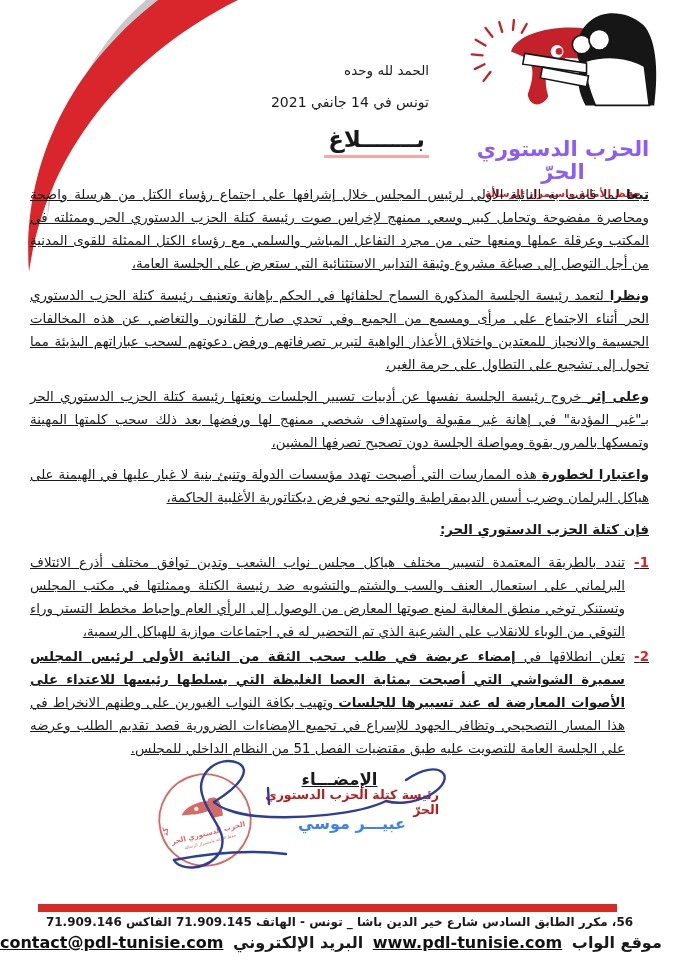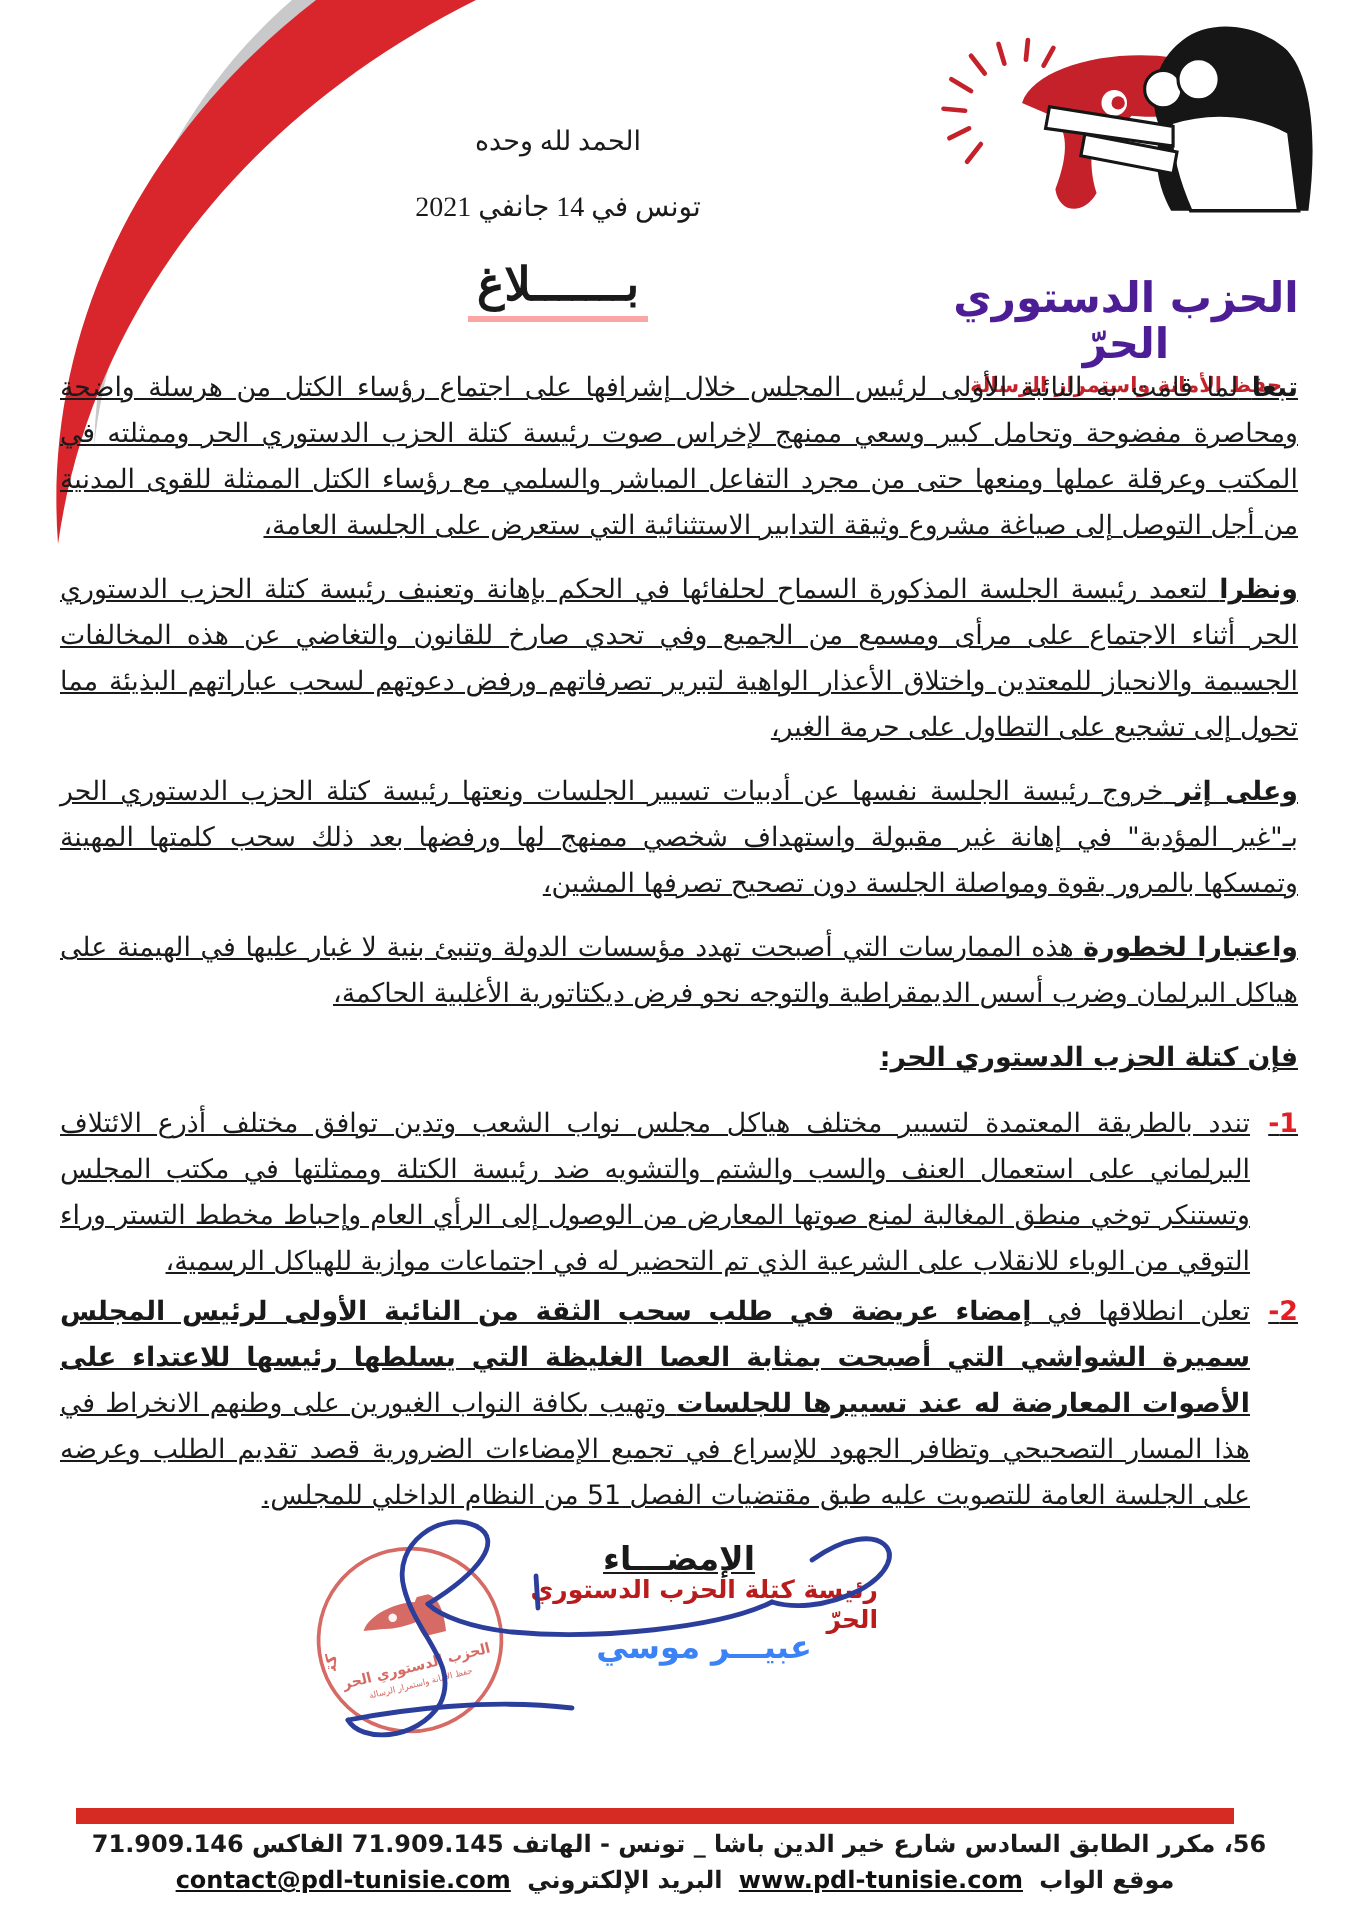--- a/index.html
+++ b/index.html
@@ -8,24 +8,24 @@
   .page {
     position:relative; width:679px; height:960px; margin:0 auto;
     background:#ffffff; overflow:hidden; direction:rtl;
     color:#1a1a1a;
   }
   
   .ribbon { position:absolute; top:0; left:0; width:260px; height:290px; pointer-events:none; }
   
   .logo-block { position:absolute; top:10px; right:6px; width:220px; text-align:center; }
   .logo-emblem { width:206px; height:128px; display:block; margin:0 auto; }
-  .logo-name { font-size:21px; font-weight:bold; color:#4c1d95; letter-spacing:0; line-height:1.1; }
+  .logo-name { font-size:21px; font-weight:bold; color:#8b5cf6; letter-spacing:0; line-height:1.1; }
   .logo-tagline { font-size:10.5px; font-weight:bold; color:#c5212a; margin-top:3px; }
   
-  .head-center { position:absolute; top:62px; right:250px; width:300px; text-align:center;font-family:Liberation Serif, serif; }
+  .head-center { position:absolute; top:62px; right:250px; width:300px; text-align:right; }
   .basmala { font-size:13.5px; }
   .date-line { font-size:14px; margin-top:16px; }
   .doc-title { margin-top:16px; font-size:23px; font-weight:bold; display:inline-block;
                border-bottom:3px solid #fca5a5; padding:0 4px 1px 4px; line-height:1.2; }
   
   .content { position:absolute; top:183px; right:30px; left:30px; font-size:13.4px; line-height:23px; text-align:justify;text-decoration:underline; }
   .content p { margin-bottom:9px; }
   .lead { font-weight:bold; }
   .decision-intro { font-weight:bold; margin:6px 0 10px 0; }
   .list-item { display:flex; margin-bottom:2px; }
@@ -38,22 +38,22 @@
               color:#b91c1c; font-weight:bold; font-size:12.5px; }
   .sig-name { position:absolute; top:814px; left:287px; width:130px; text-align:center;
               color:#3b82f6; font-weight:bold; font-size:16px; letter-spacing:1px; }
   .stamp { position:absolute; top:770px; left:155px; width:100px; height:100px;
            transform:rotate(-14deg); opacity:.85; }
   .sig-scribble { position:absolute; top:752px; left:148px; width:340px; height:125px; pointer-events:none; }
   
   .footer-bar { position:absolute; top:904px; left:38px; right:62px; height:8px; background:#d62b23; }
   .footer-line1 { position:absolute; top:915px; left:0; right:0; text-align:center;
                   font-size:12px; font-weight:bold; }
-  .footer-line2 { position:absolute; top:933px; left:0; right:0; text-align:center;
-                  font-size:12px; font-weight:bold; }
+  .footer-line2 { position:absolute; top:933px; left:0; right:0; text-align:left;
+                  font-size:16px; font-weight:bold; }
   .footer-line2 a { color:#111; text-decoration:underline; font-weight:bold; }
   .footer-line2 .lbl { margin:0 4px; }
 </style>
 </head>
 <body>
 
 <div class="page">
 
   <svg class="ribbon" viewBox="0 0 260 290">
     <path d="M212,0 C118,46 58,124 47,224 C50,132 84,54 146,0 Z" fill="#c9c9cb"></path>

